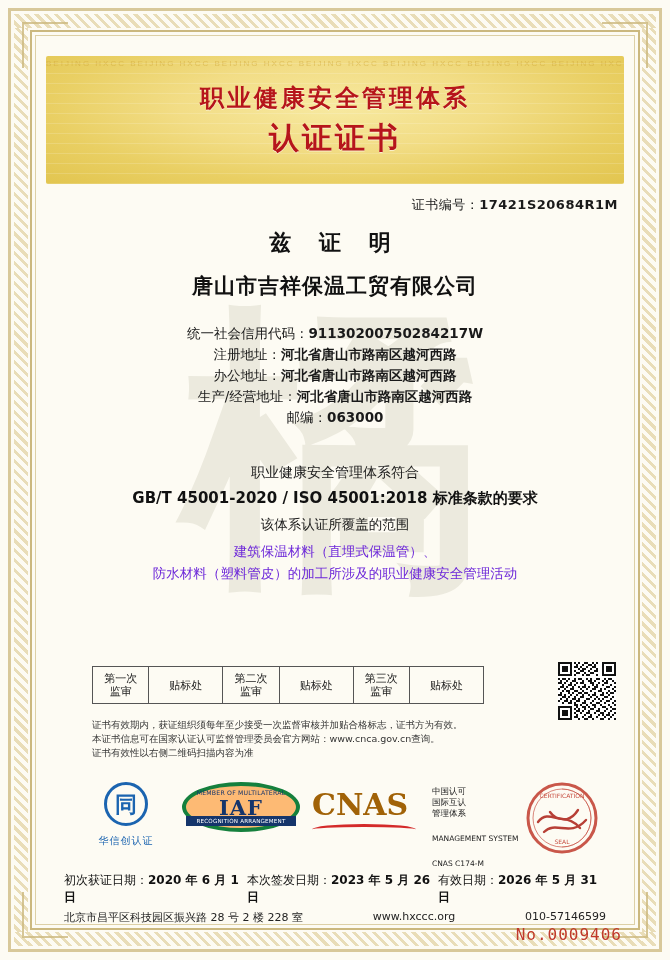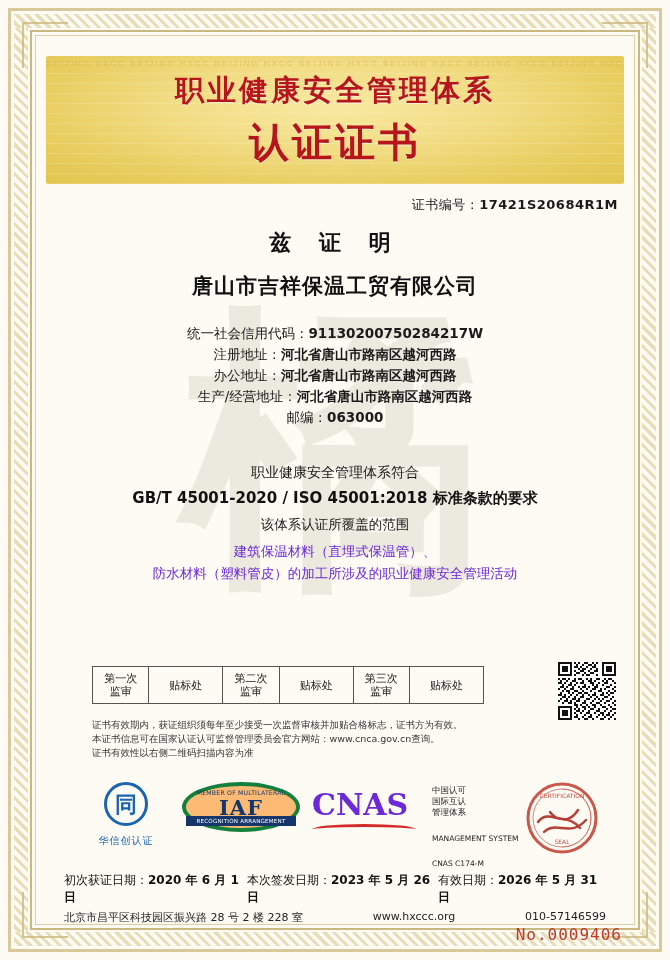--- a/index.html
+++ b/index.html
@@ -127,22 +127,22 @@
     gap: 4px;
   }
   .banner-title .l1,
   .banner-title .l2 {
     font-family: "DejaVu Sans", sans-serif;
     font-weight: 700;
     color: #b6151b;
     letter-spacing: 3px;
     text-shadow: 0 1px 0 rgba(255,255,255,.55);
   }
-  .banner-title .l1 { font-size: 29px; }
-  .banner-title .l2 { font-size: 40px; text-align: center; }
+  .banner-title .l1 { font-size: 24px; }
+  .banner-title .l2 { font-size: 30px; text-align: center; }
 
   
   .content {
     position: absolute;
     left: 46px;
     right: 46px;
     top: 196px;
     z-index: 2;
   }
   .cert-no {
@@ -312,31 +312,31 @@
     font-family: "DejaVu Serif", serif;
   }
   .iaf-oval .iaf-bot {
     position: absolute; bottom: 2px; left: 0; right: 0;
     text-align: center; font-size: 5.6px; color: #fff; letter-spacing: .2px;
     background: #15356b; padding: 2px 0;
     font-family: "DejaVu Sans", sans-serif;
   }
   .logo-cnas { left: 252px; width: 118px; }
   .cnas-mark {
-    font-size: 30px; font-weight: 700; color: #6d28d9; letter-spacing: 0px;
+    font-size: 30px; font-weight: 700; color: #a16207; letter-spacing: 0px;
     font-family: "DejaVu Serif", serif; line-height: 46px;
   }
   .cnas-swoosh {
     width: 104px; height: 8px; border-top: 3px solid #d42a2a; border-radius: 50%;
     margin-top: -4px;
   }
   .logo-cnas-txt { left: 372px; width: 130px; padding-top: 4px; }
   .logo-cnas-txt .zh {
     font-size: 8.5px; color: #222; line-height: 11px;
-    font-family: Liberation Mono, monospace;
+    font-family: Liberation Sans, sans-serif;
   }
   .logo-cnas-txt .en {
     font-size: 7.5px; color: #222; line-height: 10px; margin-top: 15px;
     font-family: "DejaVu Sans", sans-serif;
   }
   .seal {
     position: absolute;
     right: 6px;
     top: -6px;
     width: 84px; height: 84px;

